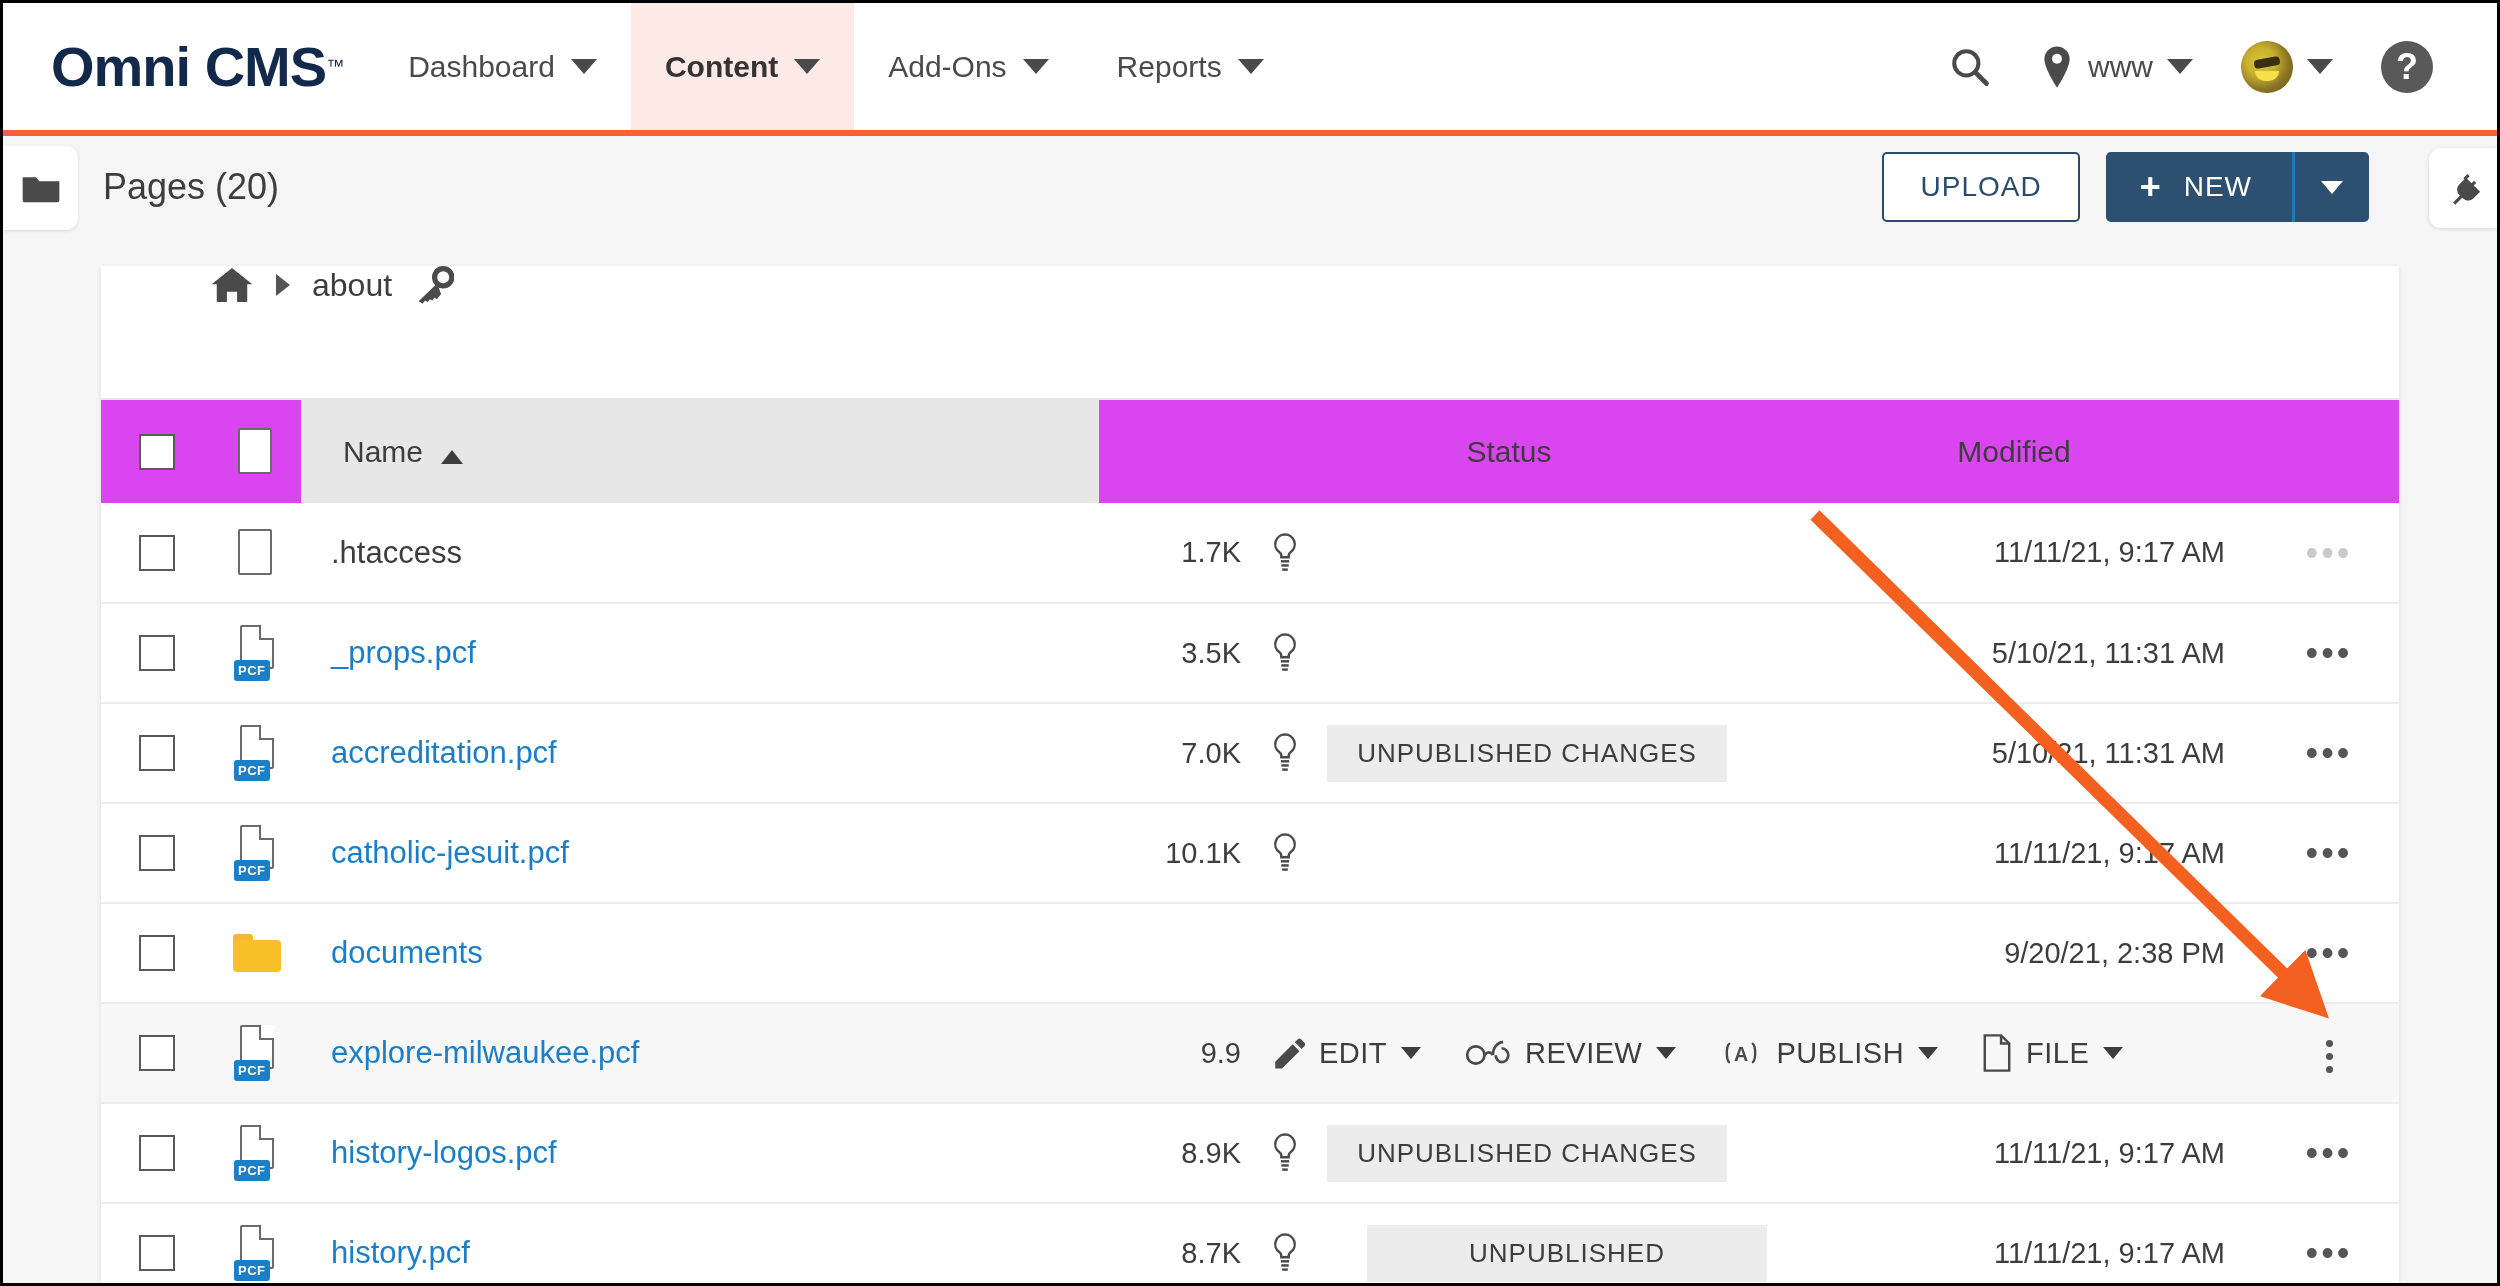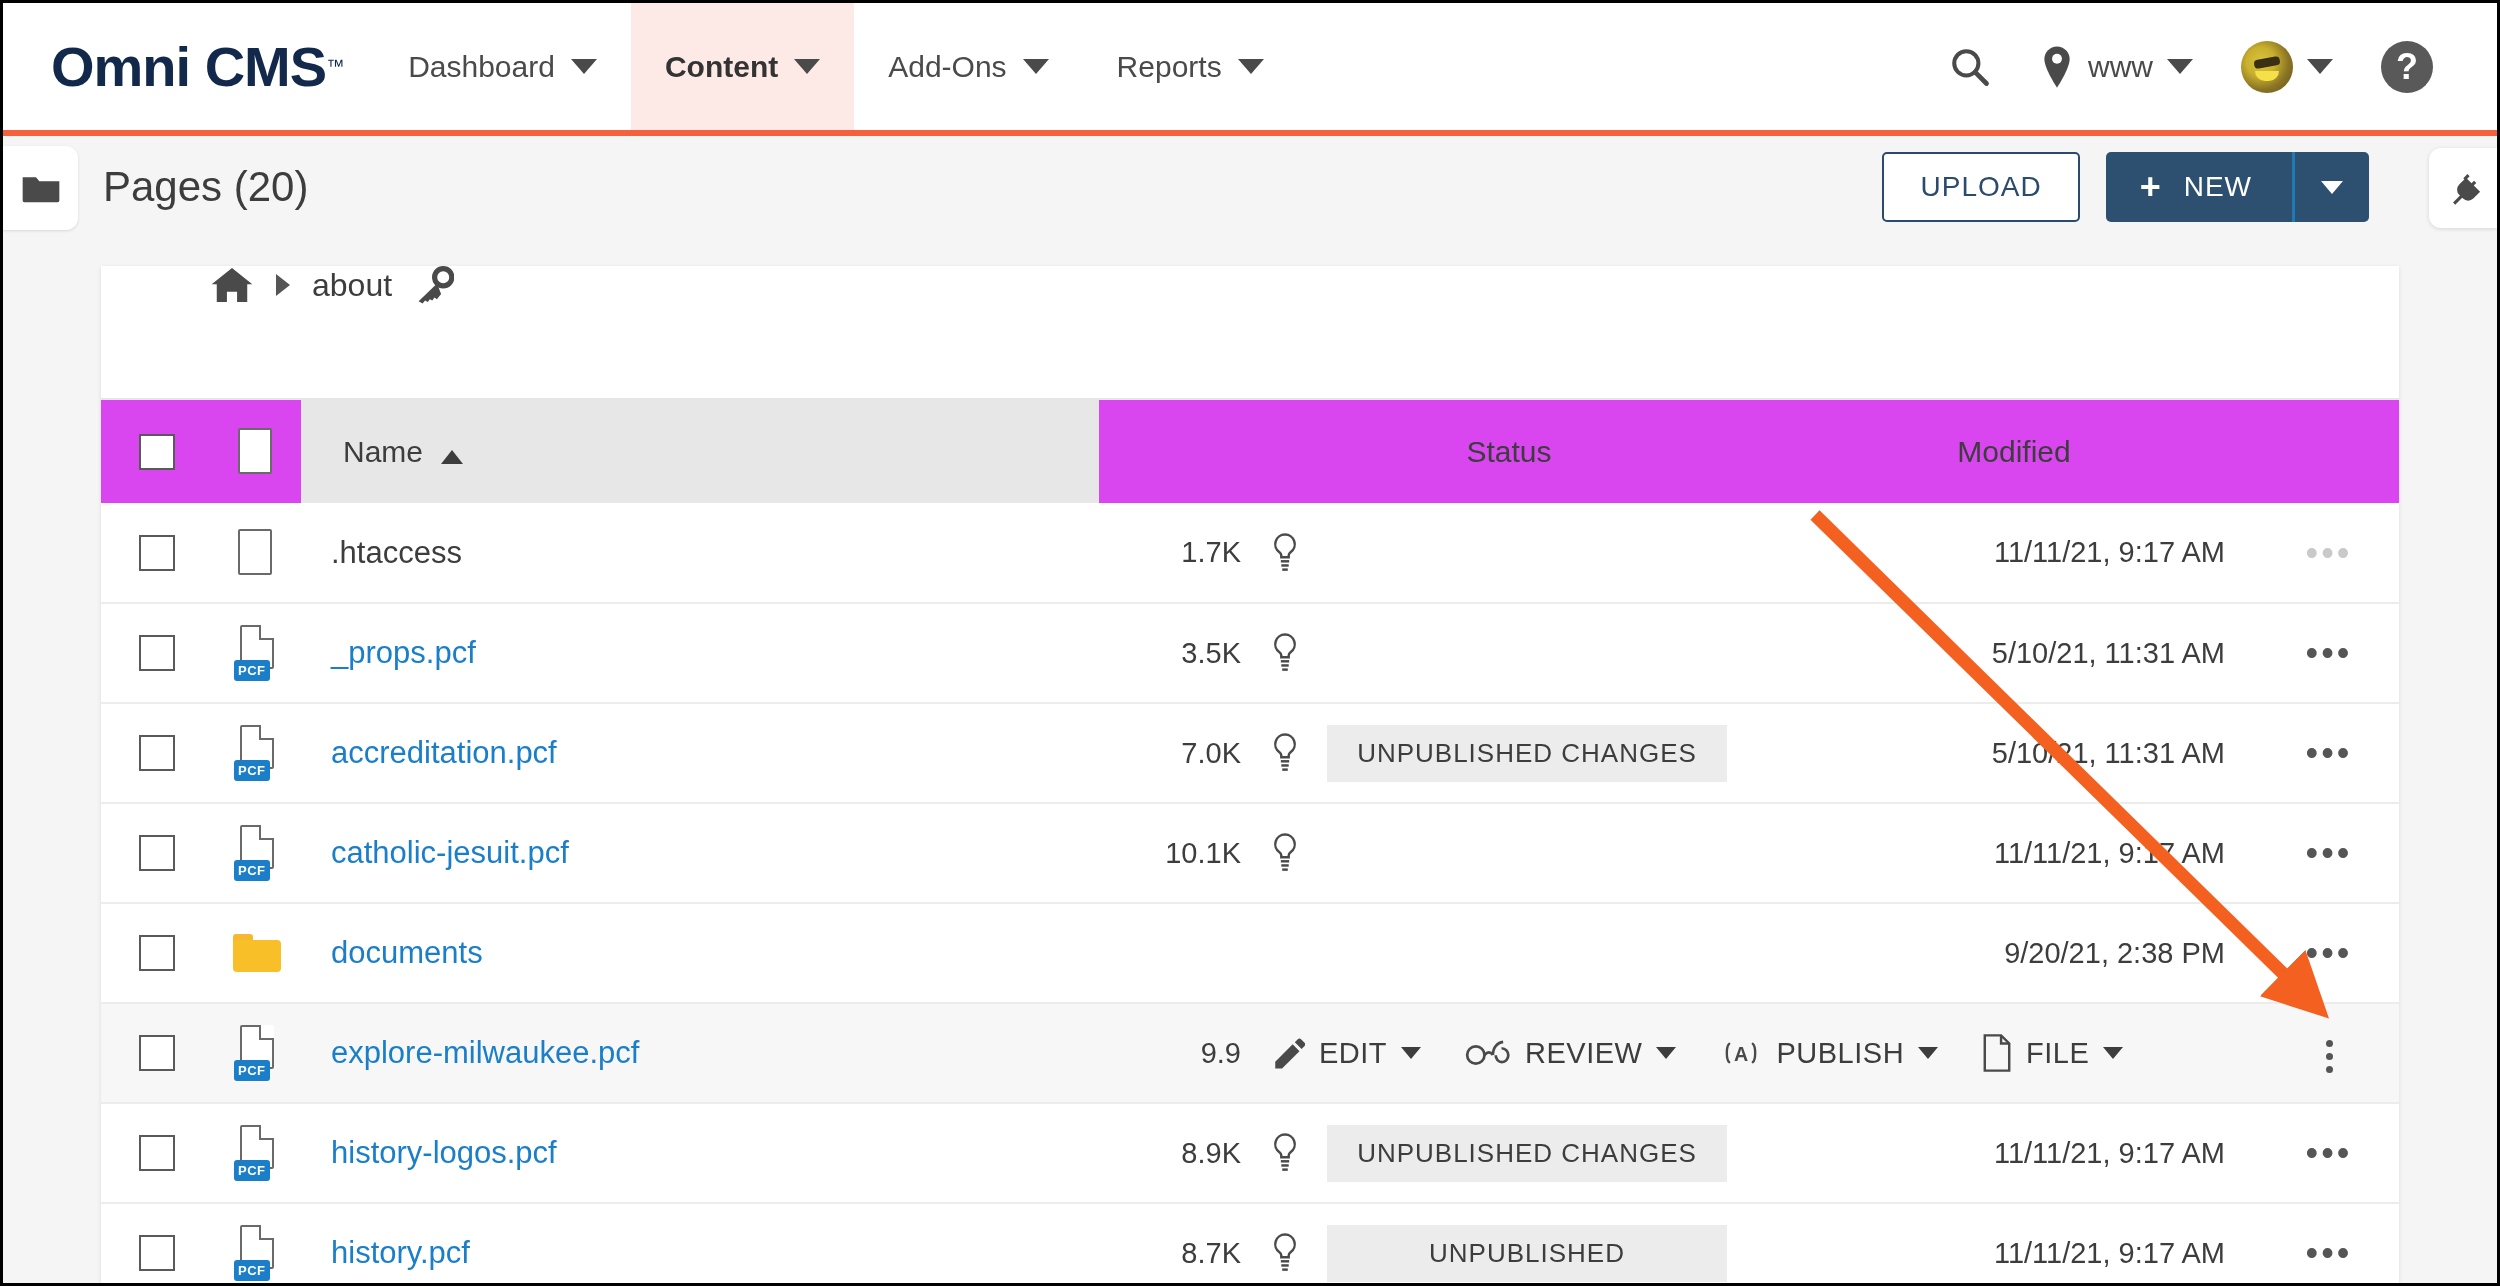--- a/index.html
+++ b/index.html
@@ -95,21 +95,21 @@
   }
   .folder-tab {
     position: absolute; left: 0; top: 10px;
     width: 75px; height: 84px;
     background: #fff; border-radius: 0 12px 12px 0;
     display: flex; align-items: center; justify-content: center;
     box-shadow: 0 1px 3px rgba(0,0,0,0.12);
   }
   .page-title {
     margin-left: 100px;
-    font-size: 42px; color: #3d3d3d;
+    font-size: 36px; color: #3d3d3d;
   }
   .subbar-right {
     margin-left: auto; display: flex; align-items: center; gap: 26px;
     padding-right: 128px;
   }
   .btn-upload {
     border: 2px solid #2a4b6e; color: #2a4b6e; background: #fff;
     font-size: 28px; letter-spacing: 1px;
     padding: 17px 36px; border-radius: 5px; cursor: pointer;
   }
@@ -694,21 +694,21 @@
           </td>
           <td class="size">8.7K</td>
           <td>
             <div style="display:flex;align-items:center;gap:28px;padding-left:22px;">
               <svg width="28" height="40" viewBox="0 0 18 26">
                 <path d="M9 1a6.3 6.3 0 0 0-3.6 11.5c.8.6 1.2 1.4 1.2 2.2v1.1h4.8v-1.1c0-.8.4-1.6 1.2-2.2A6.3 6.3 0 0 0 9 1z" fill="none" stroke="#4a4a4a" stroke-width="1.6"></path>
                 <rect x="6.3" y="17.6" width="5.4" height="1.6" fill="#4a4a4a"></rect>
                 <rect x="6.6" y="20.3" width="4.8" height="1.6" fill="#4a4a4a"></rect>
                 <rect x="7.2" y="23" width="3.6" height="1.6" fill="#4a4a4a"></rect>
               </svg>
-              <span class="badge" style="display: inline-block;">UNPUBLISHED</span>
+              <span class="badge" style="display: inline-block; margin-left: 40px;">UNPUBLISHED</span>
             </div>
           </td>
           <td class="modified">11/11/21, 9:17 AM</td>
           <td class="td-center">
             <span class="dots">•••</span>
           </td>
         </tr>
 
       </tbody>
     </table>

